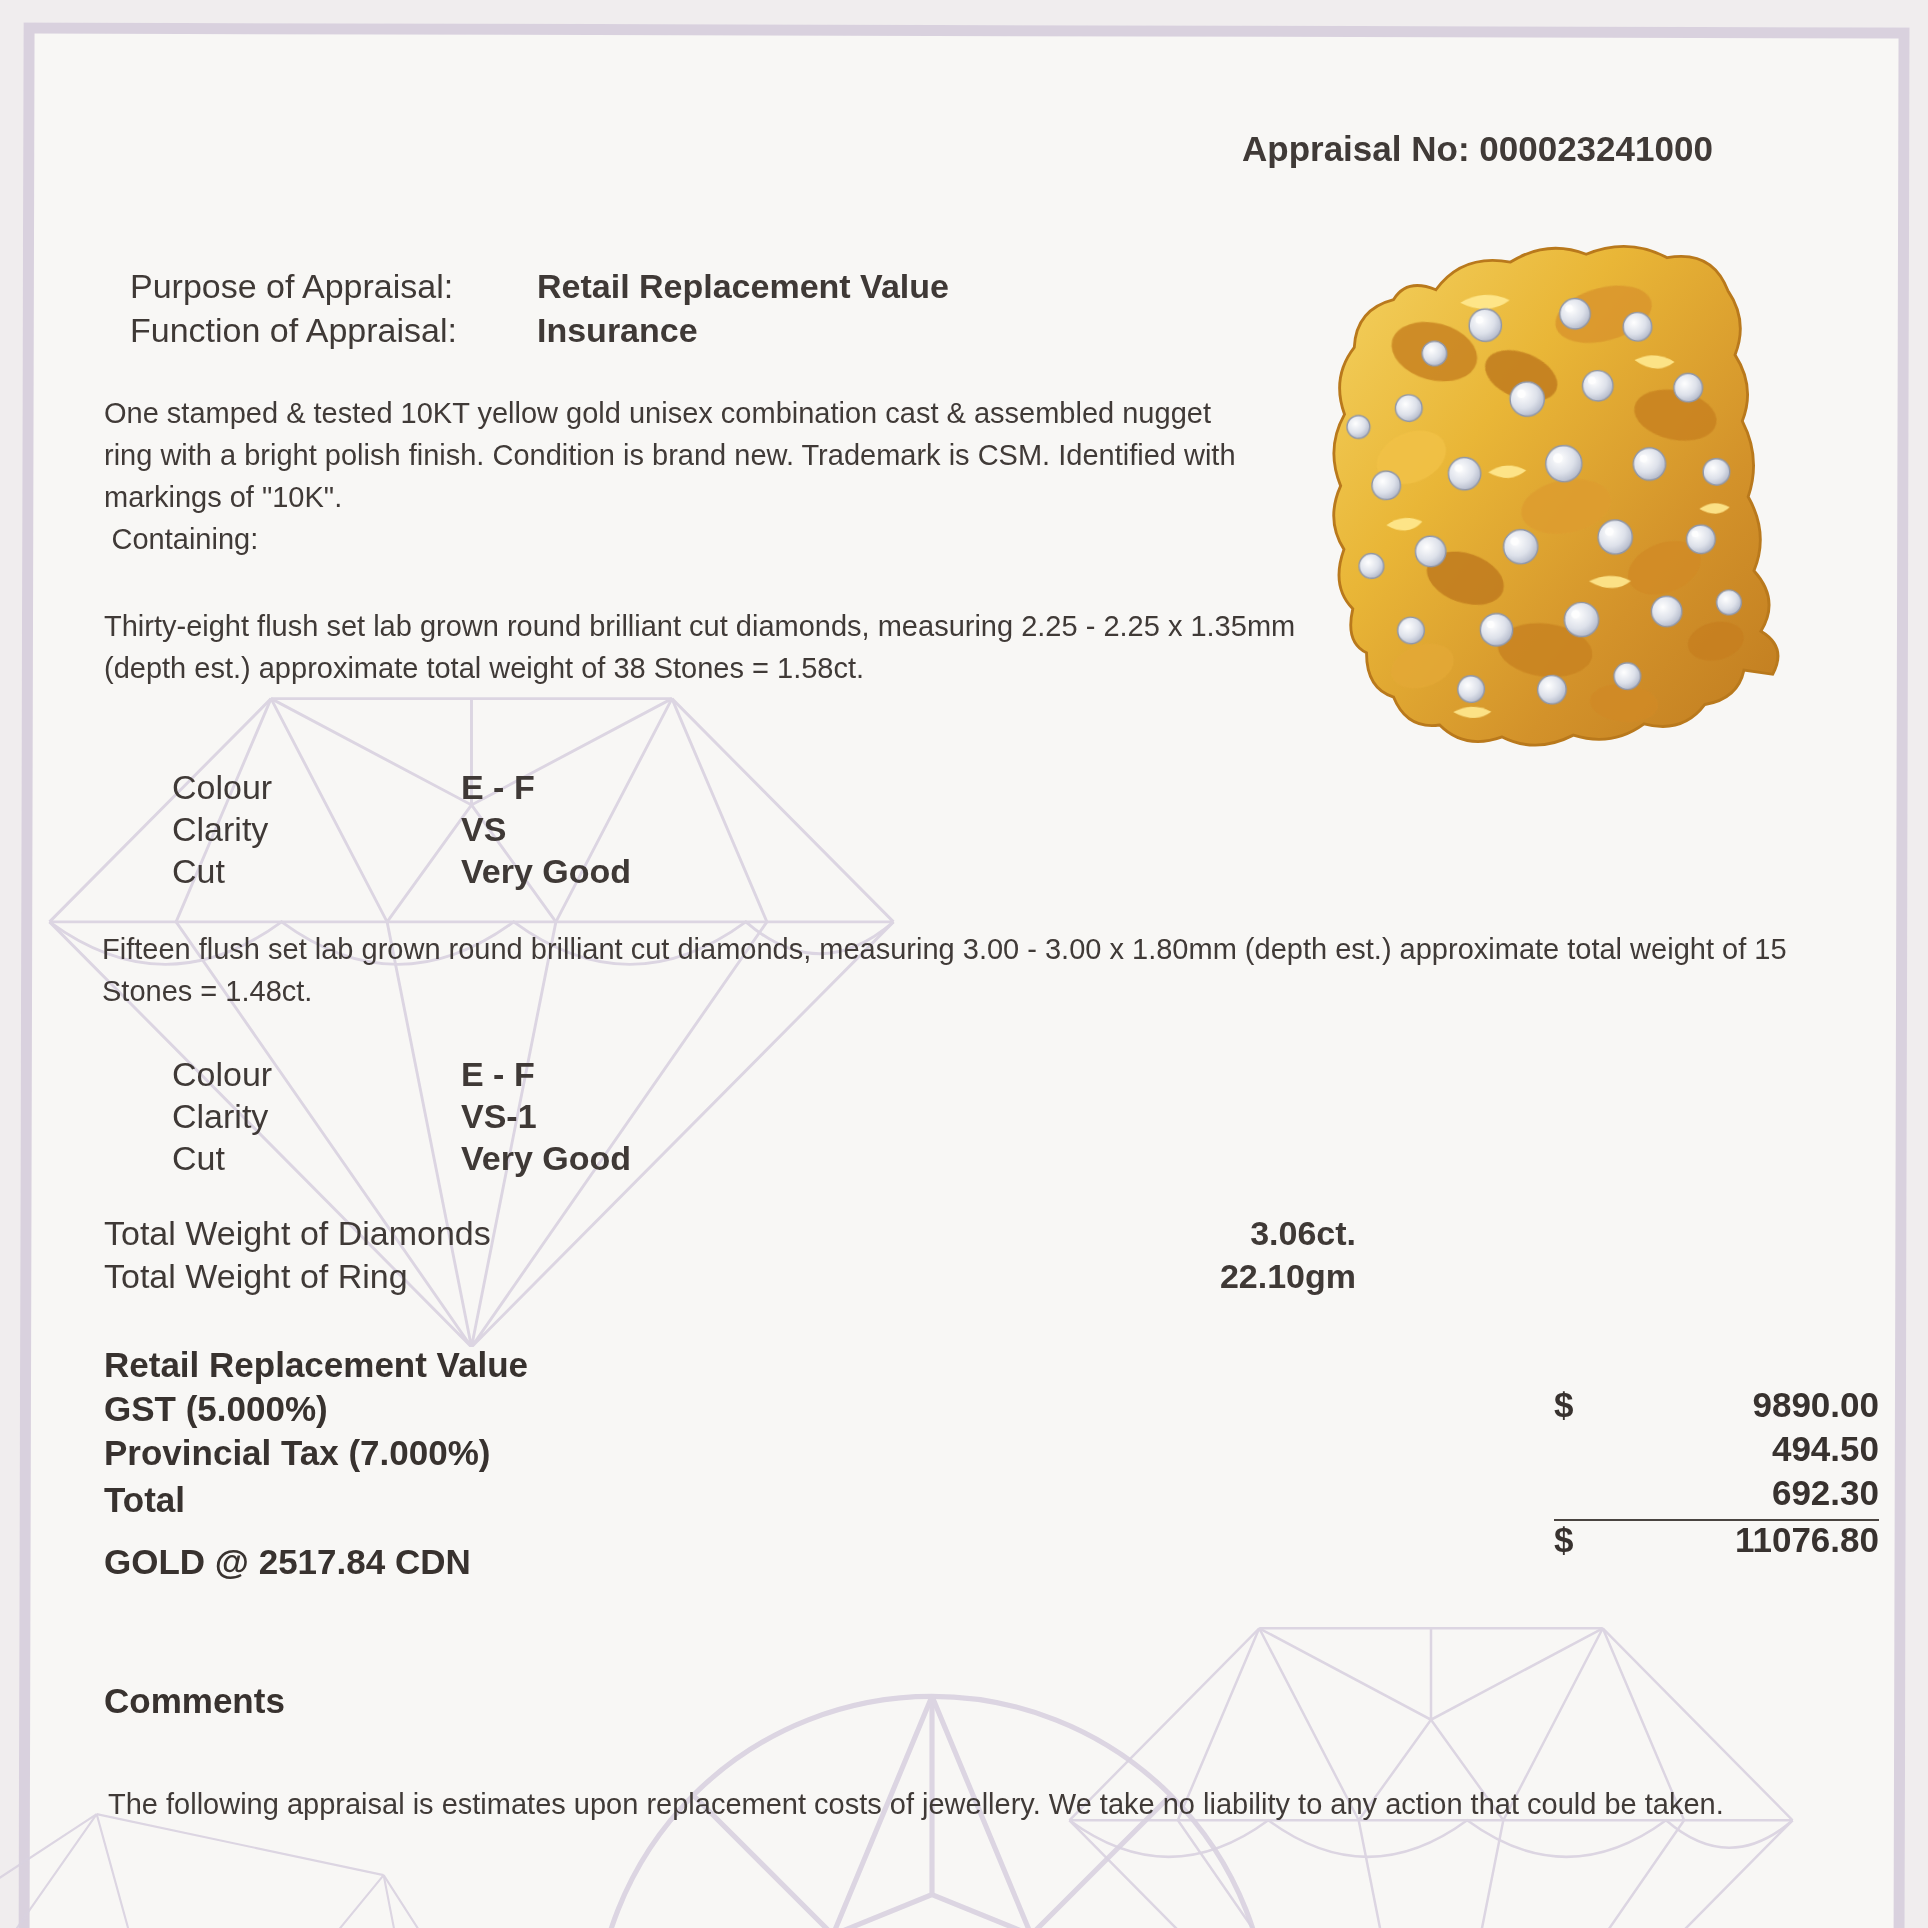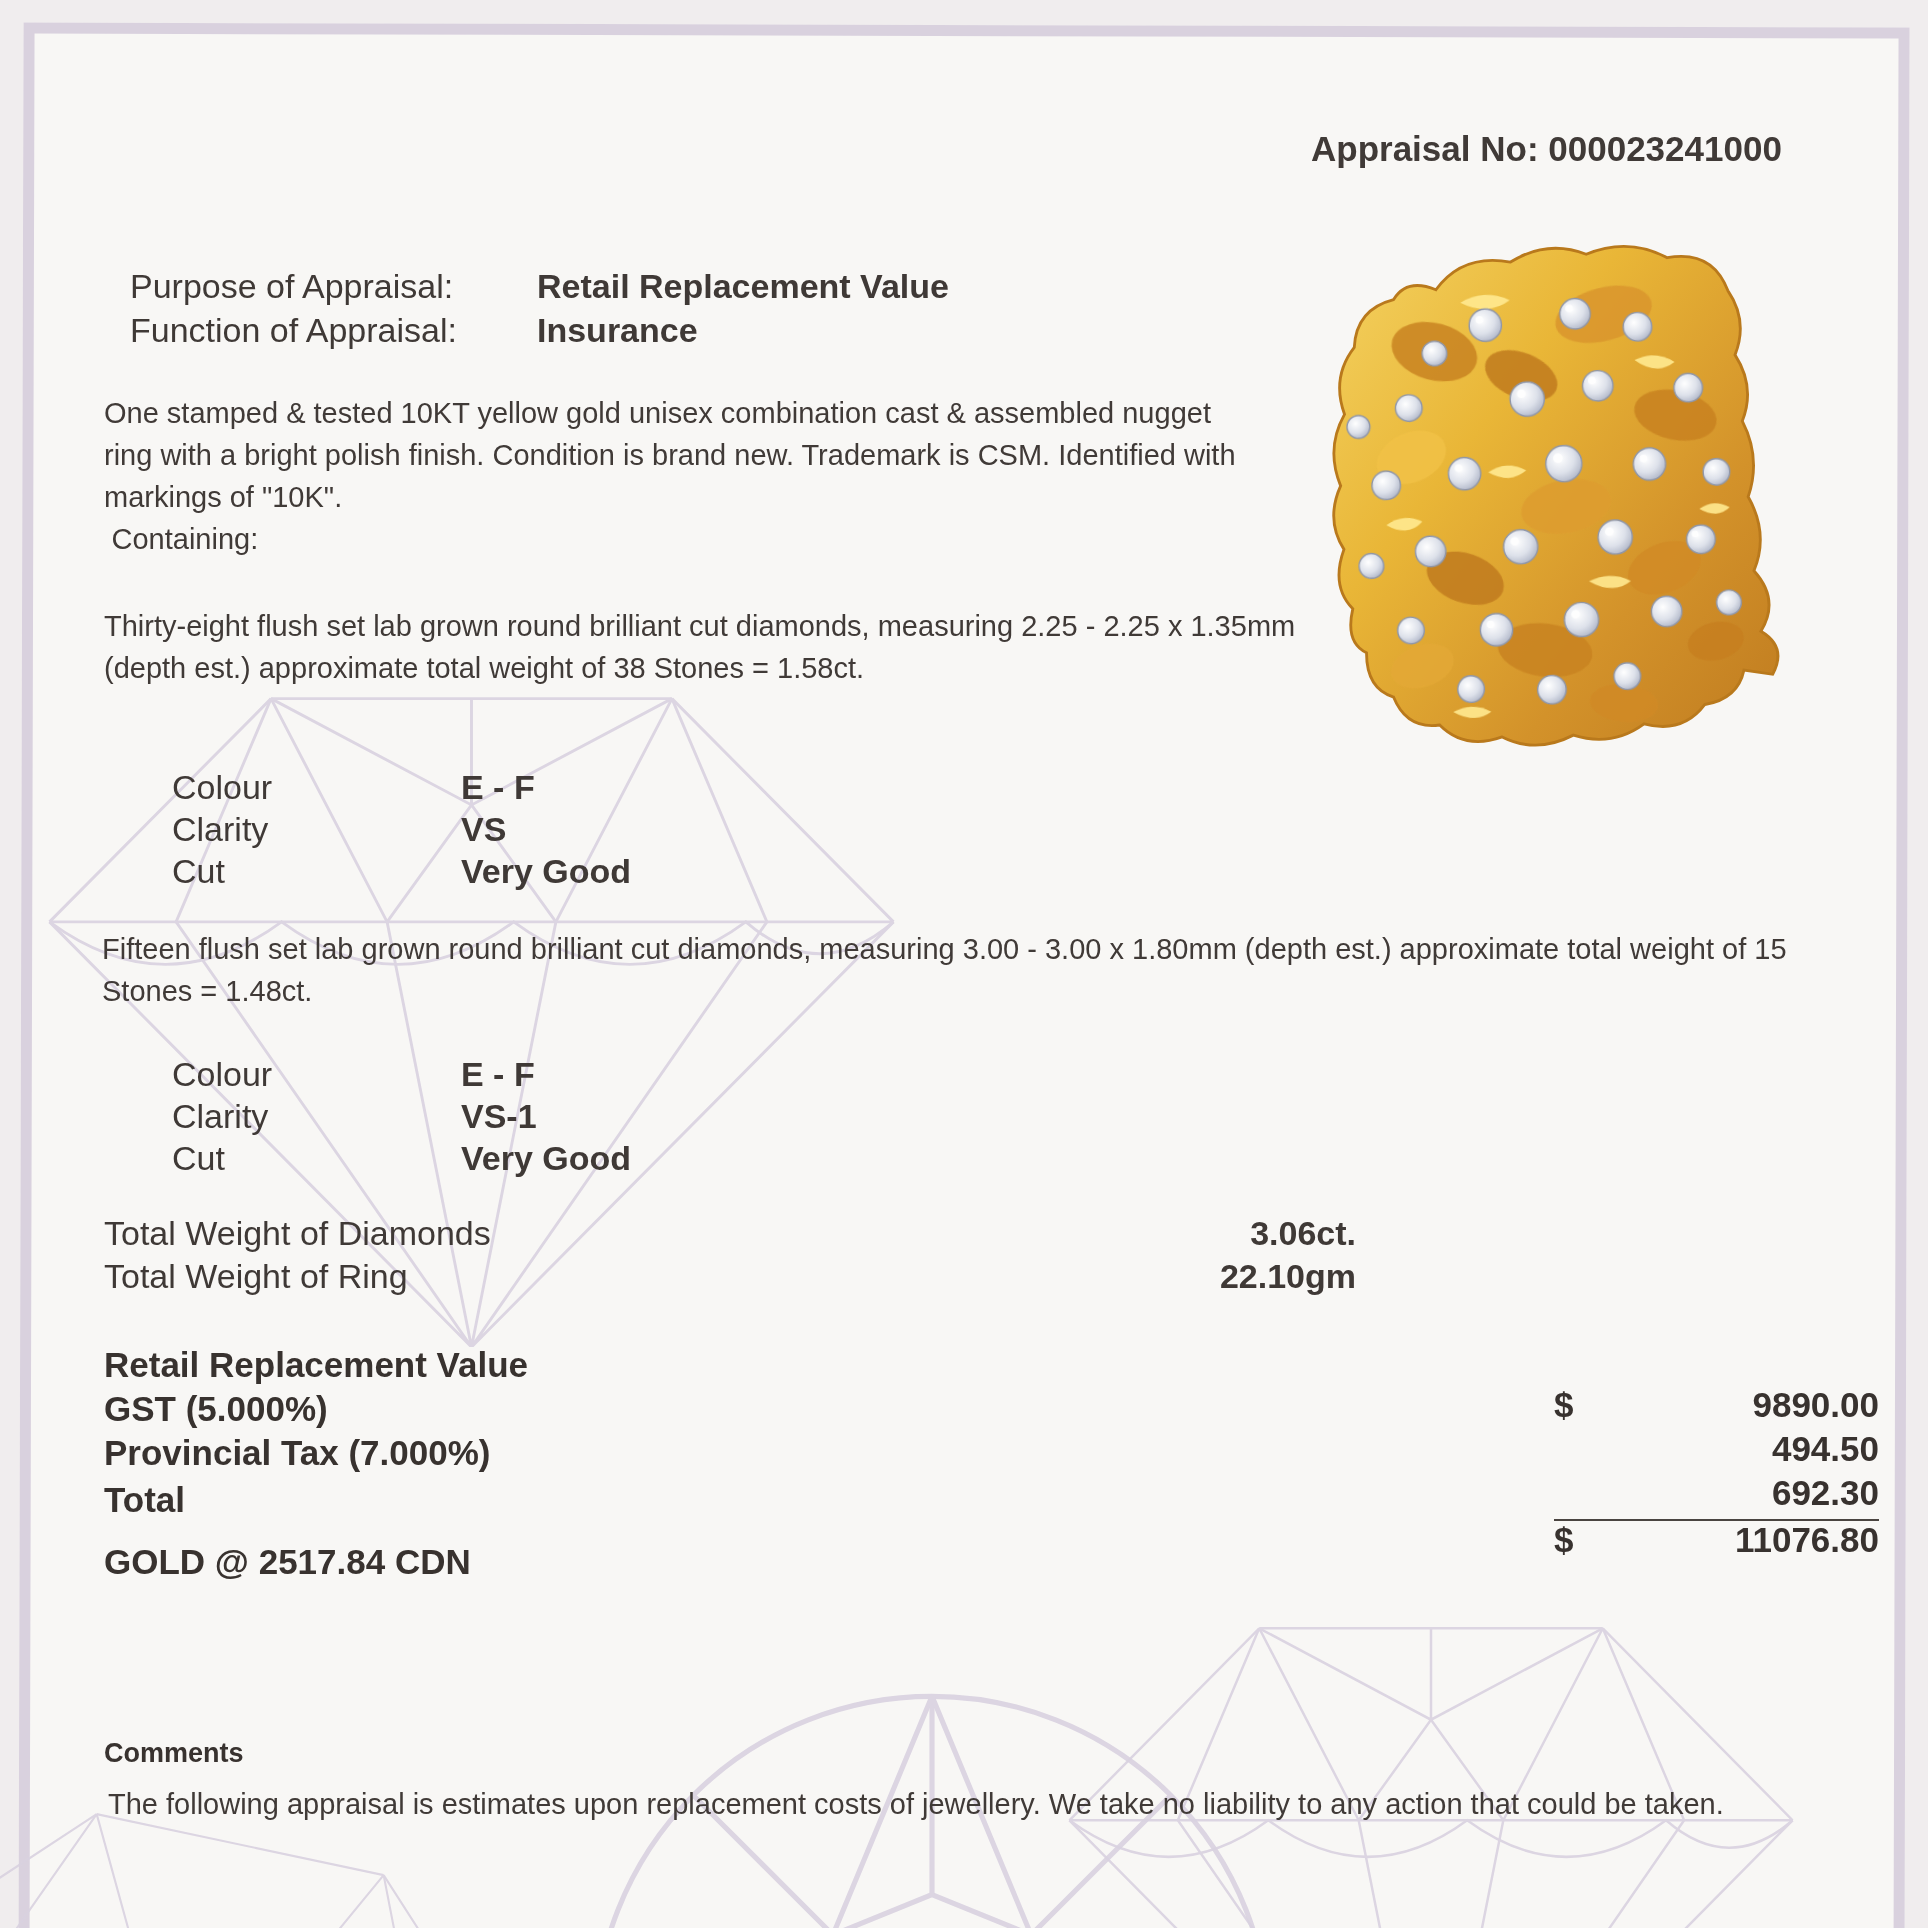--- a/index.html
+++ b/index.html
@@ -12,21 +12,21 @@
   .page{
     position:absolute;left:21px;top:24.5px;right:21px;bottom:-56px;
     border:11.3px solid #d9d1de;background:#f8f7f5;
     transform:rotate(0.15deg);
   }
   .layer{position:absolute;inset:0;}
   .txt{position:absolute;font-size:29px;line-height:42px;color:#403a37;}
   .wm{position:absolute;opacity:0.9;}
   .wm svg{display:block;}
   
-  .appraisal-no{top:128px;left:1311px;font-size:35px;font-weight:bold;white-space:nowrap;}
+  .appraisal-no{top:128px;left:1242px;font-size:35px;font-weight:bold;white-space:nowrap;}
   .fieldrow{position:absolute;left:106px;white-space:nowrap;font-size:34px;margin-left:24px;}
   .fieldrow .val{position:absolute;left:407px;top:0;font-weight:bold;white-space:nowrap;}
   
   .desc{left:104px;top:392px;width:1163px;}
   .containing{display:block;padding-left:7.5px;}
   .para38{left:104px;top:605px;width:1196px;}
   .para15{left:102px;top:928px;width:1747px;}
   .specs{position:absolute;left:172px;width:847px;}
   .specrow{position:relative;height:42px;font-size:34px;}
   .specrow .val{position:absolute;left:289px;top:0;font-weight:bold;white-space:nowrap;}
@@ -34,21 +34,21 @@
   .specs2{top:1055px;}
   .totrow{position:absolute;left:104px;font-size:34px;white-space:nowrap;}
   .totrow .val{position:absolute;left:838px;width:414px;text-align:right;font-weight:bold;}
   
   .pricerow{position:absolute;left:104px;font-size:35px;font-weight:bold;color:#38322f;white-space:nowrap;}
   .amt{position:absolute;left:1450px;width:325px;display:flex;justify-content:space-between;font-weight:bold;}
   .amt .cur{text-align:left;}
   .amt .num{text-align:right;flex:1;}
   .amt.underlined{border-bottom:2.8px solid #4a4440;padding-bottom:6px;width:325px;}
   .gold{top:1542px;left:104px;font-size:35px;font-weight:bold;white-space:nowrap;position:absolute;color:#38322f;}
-  .comments-h{top:1738px;left:104px;font-size:27px;font-weight:bold;position:absolute;color:#38322f;}
+  .comments-h{top:1681px;left:104px;font-size:35px;font-weight:bold;position:absolute;color:#38322f;}
   .comments-p{left:102px;top:1782px;width:1751px;line-height:44px;margin-left:6px;}
   .ring{position:absolute;left:1298px;top:232px;width:497px;height:527px;}
 </style>
 </head>
 <body>
 
 <div class="page"></div>
 
 <div class="layer">
 

